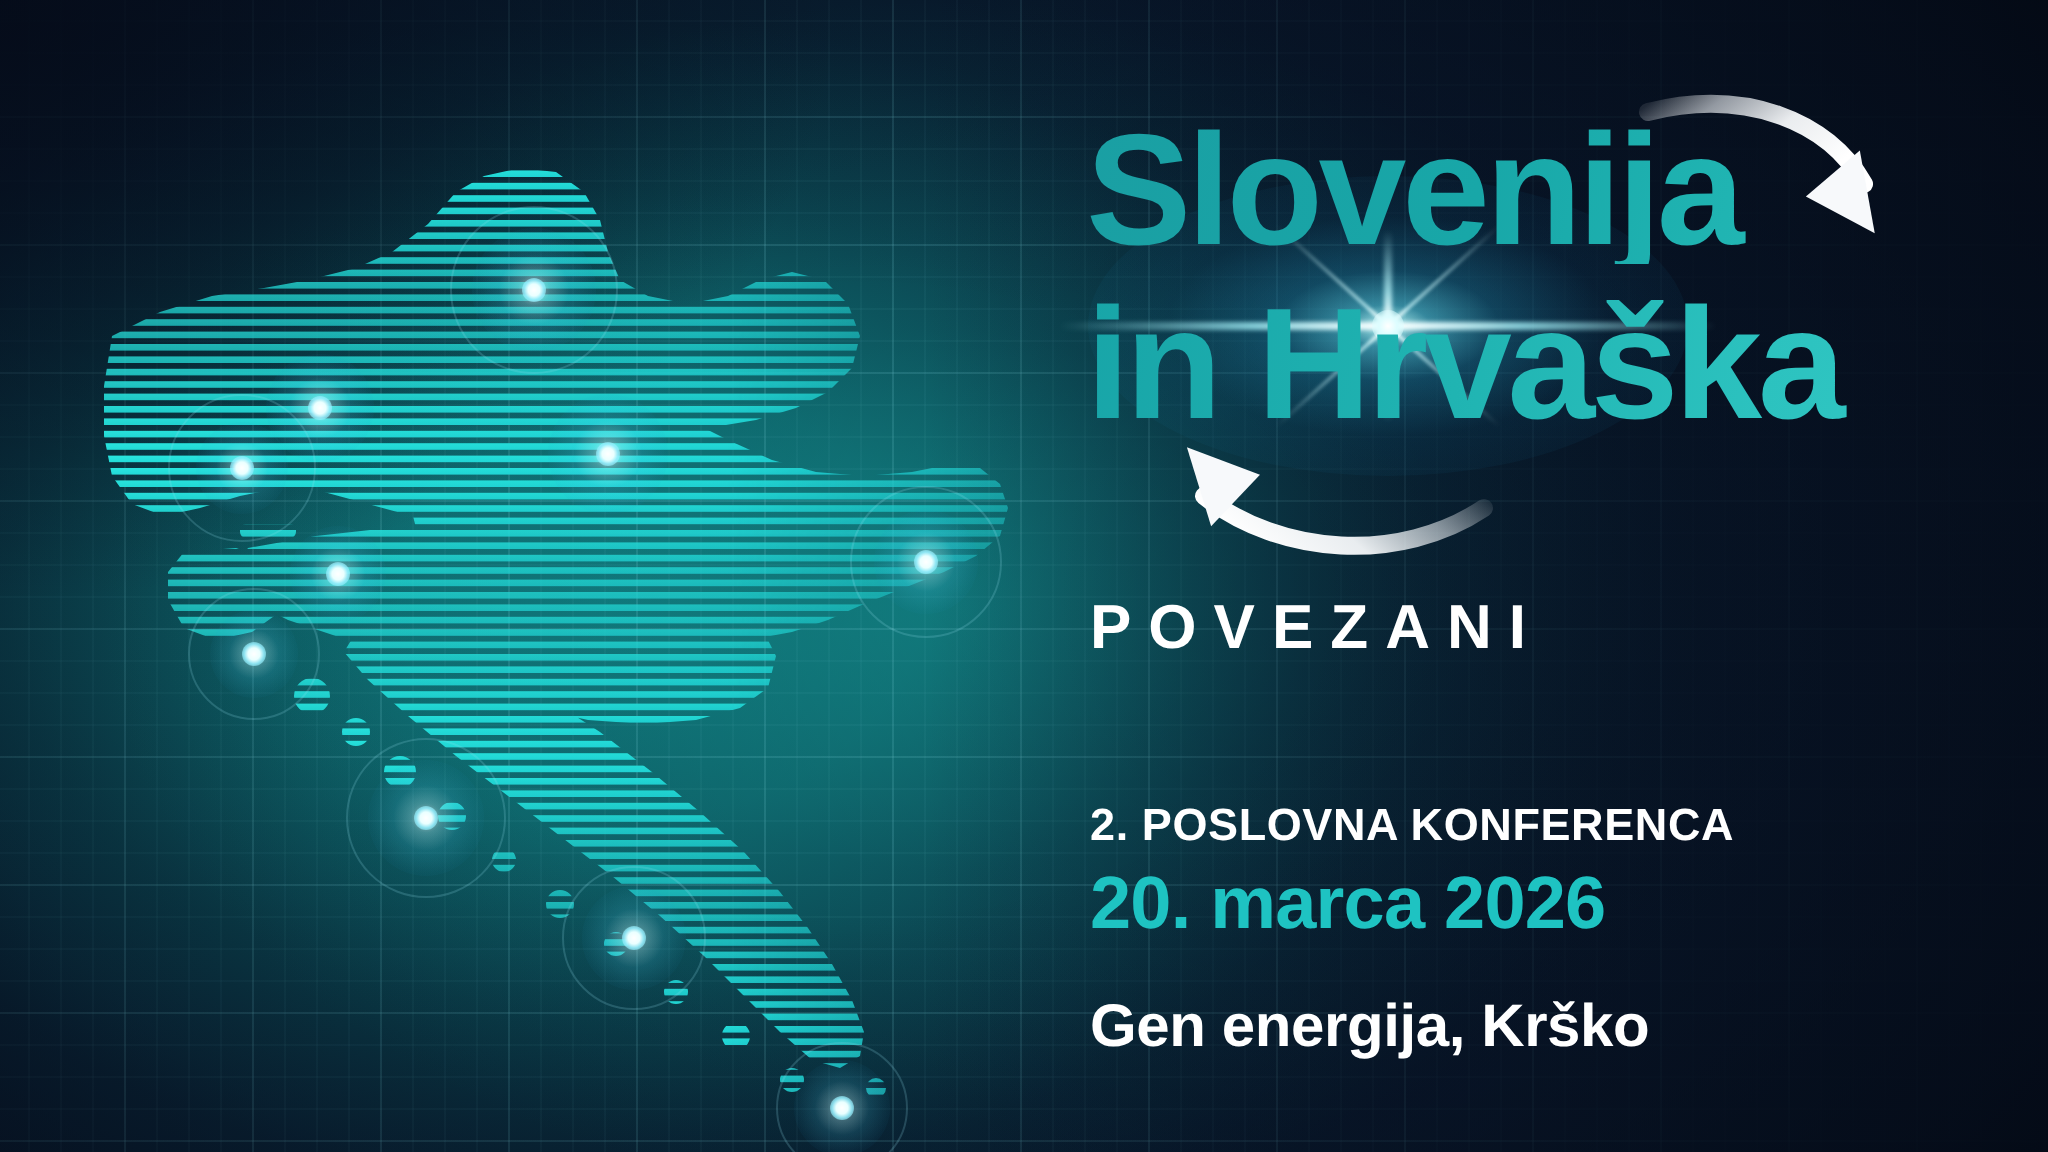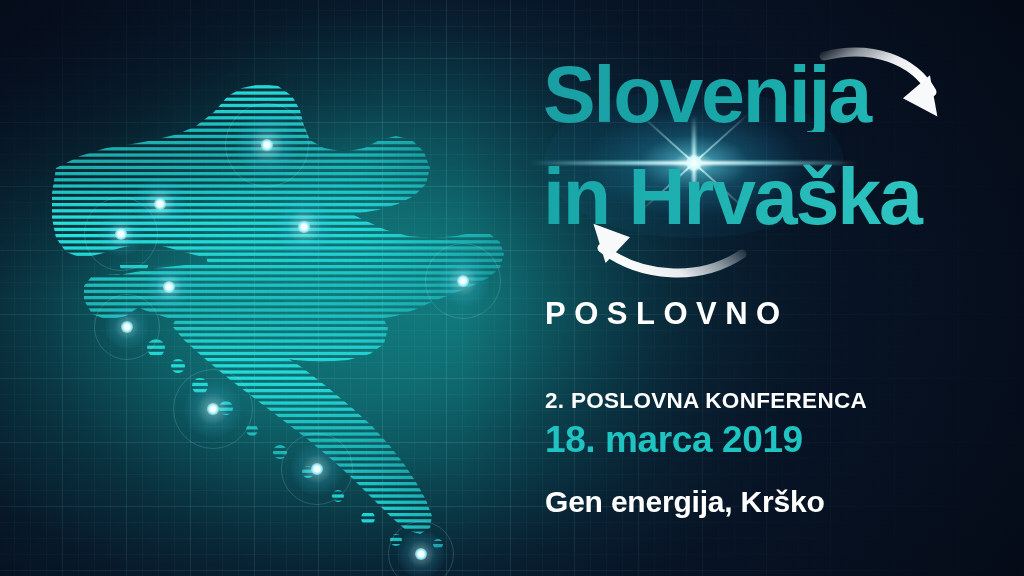--- a/index.html
+++ b/index.html
@@ -128,38 +128,38 @@
     white-space:nowrap;
   }
   #title-1{
     color:#17a5a6;
     background:linear-gradient(100deg,#1a9fa3 0%,#18a7a8 42%,#23b9b6 78%,#2cc3c0 100%);
     -webkit-background-clip:text;background-clip:text;
     -webkit-text-fill-color:transparent;color:transparent;
     text-shadow:none;
   }
   #title-2{
-    margin-top:28px;
+    margin-top:13px;
     background:linear-gradient(100deg,#18a5a8 0%,#20b4b2 40%,#2cc2bf 72%,#33cac6 100%);
     -webkit-background-clip:text;background-clip:text;
     -webkit-text-fill-color:transparent;color:transparent;
   }
 
   .sub-block{position:absolute;left:2px;top:290px;}
   .sub-line{
     color:#ffffff;
     font-weight:700;
     font-size:31px;
     letter-spacing:8.5px;
     line-height:1.52;
     margin:0;
     white-space:nowrap;
   }
 
-  .info-block{position:absolute;left:2px;top:388px;}
+  .info-block{position:absolute;left:2px;top:400px;}
   .info-kicker{
     color:#ffffff;font-weight:700;font-size:22.5px;
     letter-spacing:0.3px;margin:0;white-space:nowrap;
   }
   .info-date{
     color:#1ec3c2;font-weight:700;font-size:37px;
     letter-spacing:-0.4px;margin:5px 0 0 0;white-space:nowrap;
   }
   .info-venue{
     color:#ffffff;font-weight:700;font-size:30px;
@@ -485,23 +485,23 @@
   </svg>
 
   <div id="content">
 
     <div class="title-block">
       <div class="title-line" id="title-1">Slovenija</div>
       <div class="title-line" id="title-2">in Hrvaška</div>
     </div>
 
     <div class="sub-block">
-      <div class="sub-line">POSLOVNO</div>
+      <div class="sub-line">POVEZANI</div>
     </div>
 
     <div class="info-block">
       <div class="info-kicker">2. POSLOVNA KONFERENCA</div>
-      <div class="info-date">18. marca 2019</div>
+      <div class="info-date">20. marca 2026</div>
       <div class="info-venue">Gen energija, Krško</div>
     </div>
 
   </div>
 </div>
 
 </body></html>

